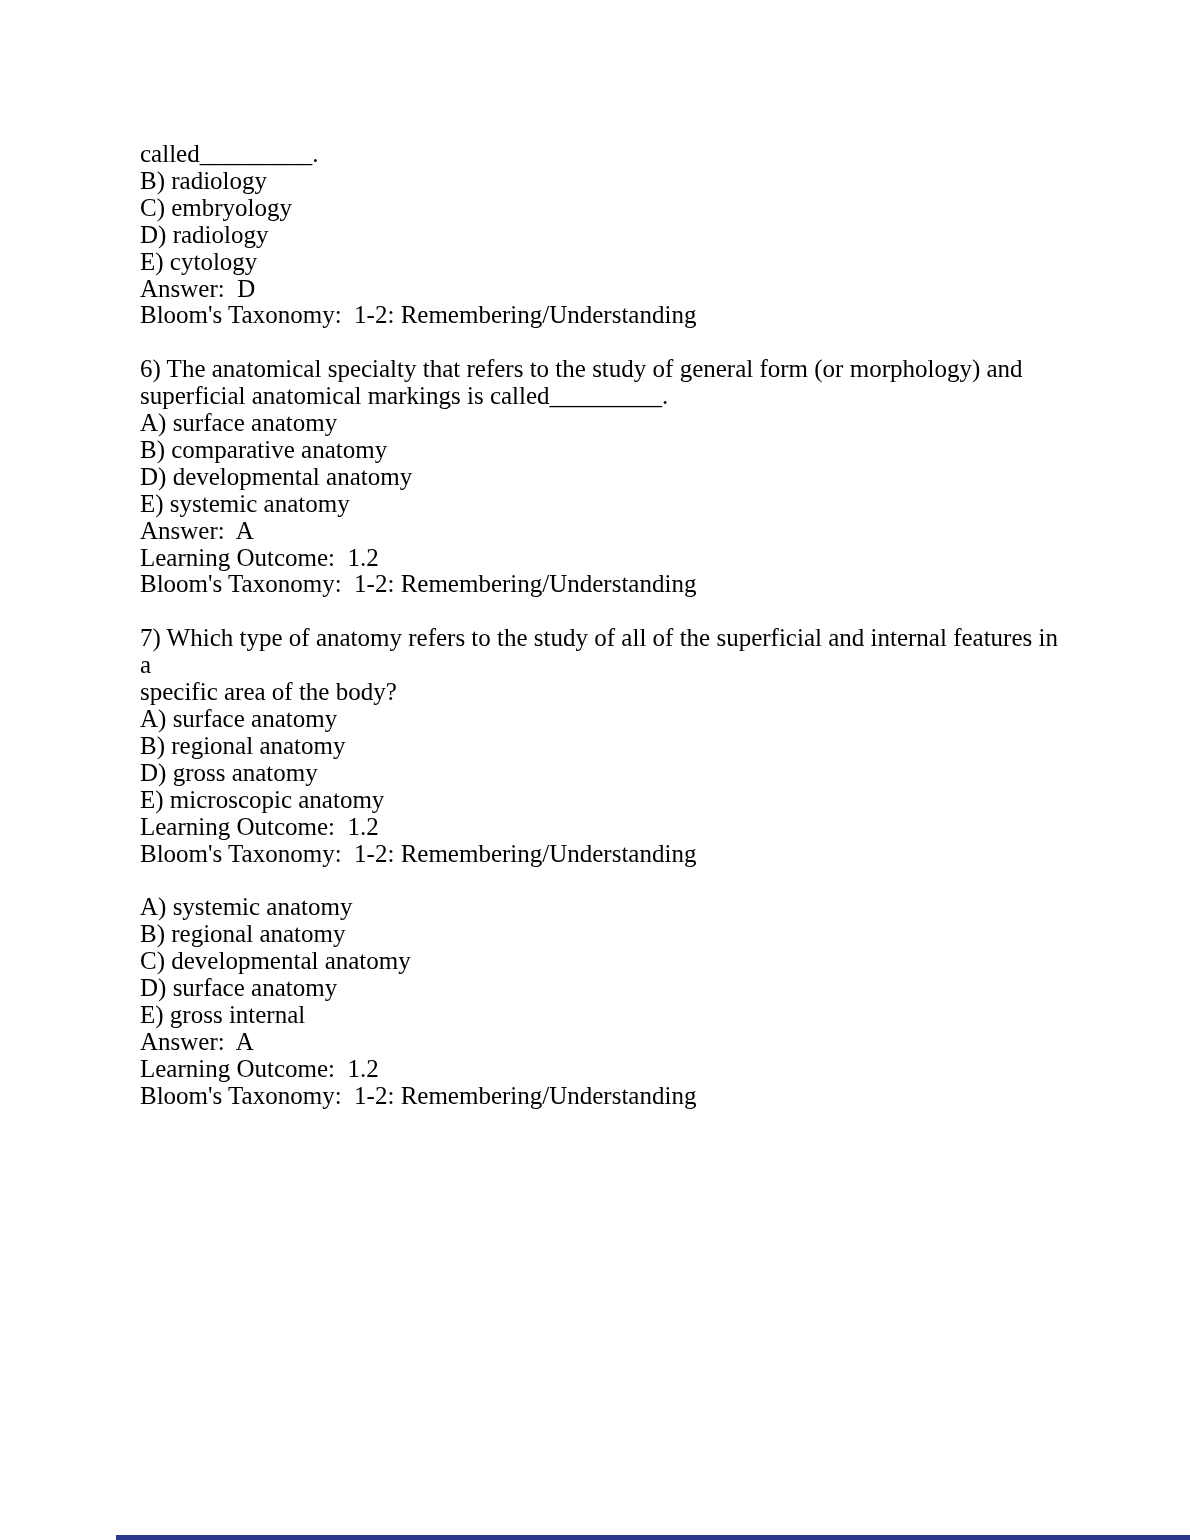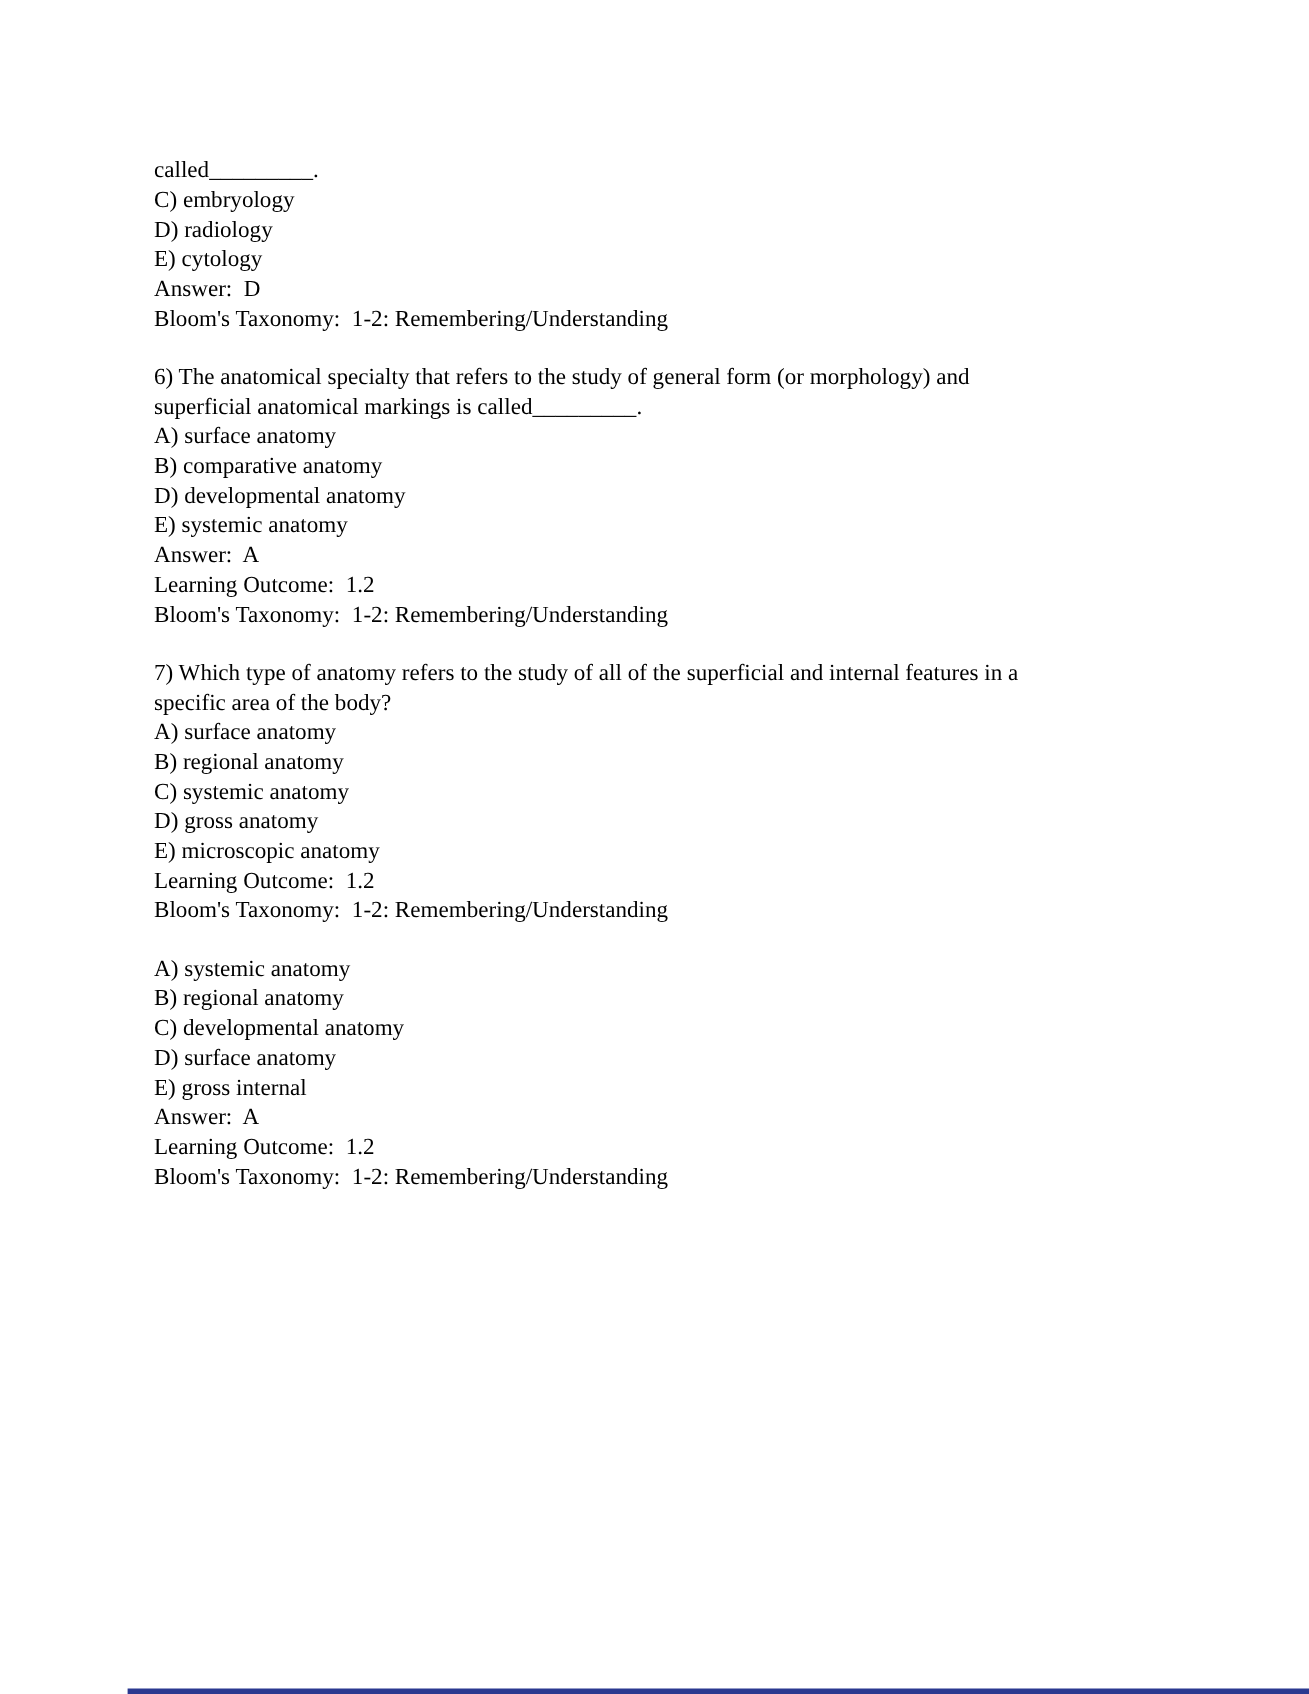--- a/index.html
+++ b/index.html
@@ -18,21 +18,21 @@
   .page {
     position: absolute;
     inset: 0;
     background: #ffffff;
   }
   .content {
     position: absolute;
     left: 140px;
     top: 141px;
     width: 930px;
-    font-size: 21px;
+    font-size: 25px;
     line-height: 26.9px;
   }
   .question-block {
     margin-bottom: 26.9px;
   }
   .line {
     white-space: pre-wrap;
   }
   .bottom-edge {
     position: absolute;
@@ -42,20 +42,21 @@
     height: 5px;
   }
 </style>
 </head>
 <body style="background: rgb(255, 255, 255); color: rgb(0, 0, 0);">
 
 <div class="page">
   <div class="content">
       <div class="question-block">
         <div class="line">called_________.</div>
+        <div class="line">B) radiology</div>
         <div class="line">C) embryology</div>
         <div class="line">D) radiology</div>
         <div class="line">E) cytology</div>
         <div class="line">Answer:  D</div>
         <div class="line">Bloom's Taxonomy:  1-2: Remembering/Understanding</div>
       </div>
       <div class="question-block">
         <div class="line">6) The anatomical specialty that refers to the study of general form (or morphology) and</div>
         <div class="line">superficial anatomical markings is called_________.</div>
         <div class="line">A) surface anatomy</div>
@@ -64,21 +65,20 @@
         <div class="line">E) systemic anatomy</div>
         <div class="line">Answer:  A</div>
         <div class="line">Learning Outcome:  1.2</div>
         <div class="line">Bloom's Taxonomy:  1-2: Remembering/Understanding</div>
       </div>
       <div class="question-block">
         <div class="line">7) Which type of anatomy refers to the study of all of the superficial and internal features in a</div>
         <div class="line">specific area of the body?</div>
         <div class="line">A) surface anatomy</div>
         <div class="line">B) regional anatomy</div>
-        <div class="line">C) systemic anatomy</div>
         <div class="line">D) gross anatomy</div>
         <div class="line">E) microscopic anatomy</div>
         <div class="line">Learning Outcome:  1.2</div>
         <div class="line">Bloom's Taxonomy:  1-2: Remembering/Understanding</div>
       </div>
       <div class="question-block">
         <div class="line">A) systemic anatomy</div>
         <div class="line">B) regional anatomy</div>
         <div class="line">C) developmental anatomy</div>
         <div class="line">D) surface anatomy</div>

